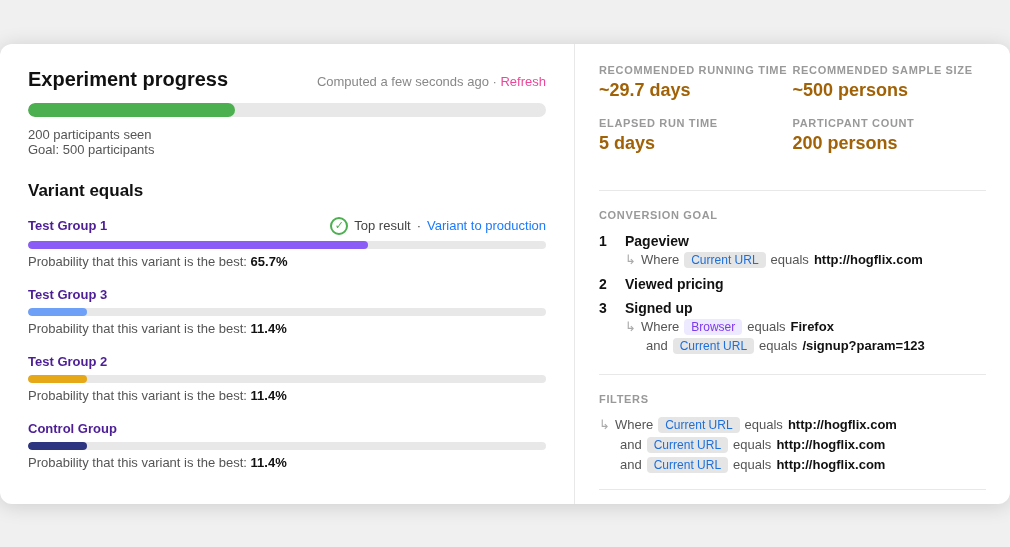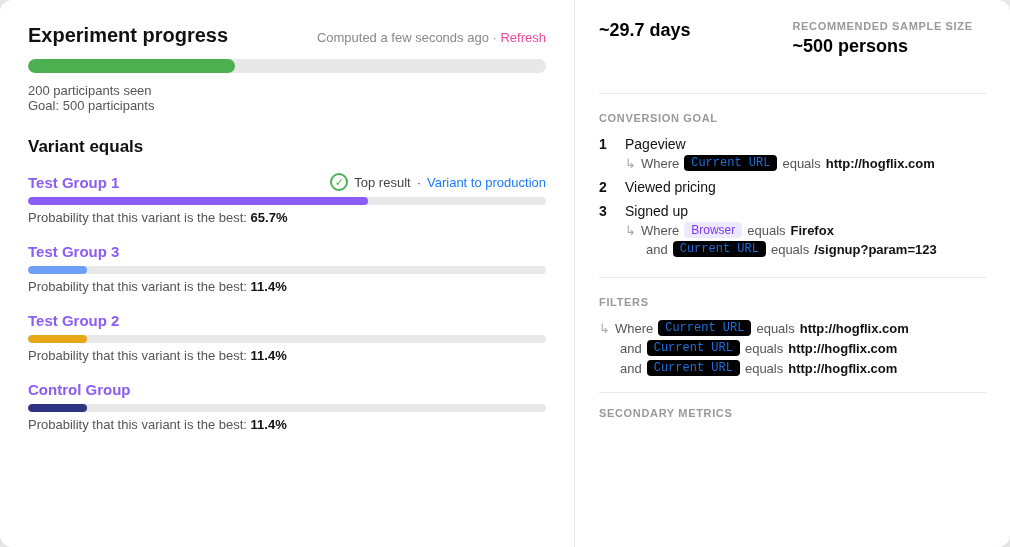--- a/index.html
+++ b/index.html
@@ -6,21 +6,21 @@
     body {
       font-family: -apple-system, BlinkMacSystemFont, 'Segoe UI', sans-serif;
       background: #f0f0f0;
       display: flex;
       align-items: center;
       justify-content: center;
       min-height: 100vh;
     }
     .container {
       width: 1010px;
-      height: 547px;
+      height: 460px;
       background: #fff;
       border-radius: 12px;
       box-shadow: 0 2px 20px rgba(0,0,0,0.15);
       display: flex;
       overflow: hidden;
     }
     
     .left-panel {
       flex: 0 0 575px;
       padding: 24px 28px;
@@ -78,23 +78,23 @@
     .variant-item {
       margin-bottom: 18px;
     }
     .variant-header {
       display: flex;
       align-items: center;
       justify-content: space-between;
       margin-bottom: 6px;
     }
     .variant-name {
-      font-size: 15px;
-      font-weight: 600;
-      color: #8b5cf6;
+      font-size: 13px;
+      font-weight: 600;
+      color: #4c1d95;
     }
     .top-result-badge {
       display: flex;
       align-items: center;
       gap: 6px;
       font-size: 13px;
       color: #444;
     }
     .check-circle {
       width: 18px;
@@ -156,21 +156,21 @@
       font-size: 11px;
       font-weight: 600;
       color: #999;
       letter-spacing: 0.06em;
       text-transform: uppercase;
       margin-bottom: 4px;
     }
     .metric-value {
       font-size: 18px;
       font-weight: 600;
-      color: #000000;
+      color: #a16207;
     }
     .metrics-divider {
       border: none;
       border-top: 1px solid #e8e8e8;
       margin-bottom: 18px;
     }
     .section-label {
       font-size: 11px;
       font-weight: 600;
       color: #999;
@@ -192,21 +192,21 @@
       align-items: center;
       gap: 10px;
       font-size: 14px;
       color: #111;
     }
     .goal-number {
       font-weight: 600;
       min-width: 16px;
     }
     .goal-name {
-      font-weight: 400;
+      font-weight: 700;
     }
     .goal-sub-line {
       display: flex;
       align-items: center;
       gap: 5px;
       margin-left: 26px;
       font-size: 13px;
       color: #555;
       margin-top: 3px;
       flex-wrap: wrap;
@@ -215,21 +215,21 @@
       color: #aaa;
       font-size: 13px;
     }
     .tag-pill {
       display: inline-block;
       padding: 1px 7px;
       border-radius: 4px;
       font-size: 12px;
       font-weight: 500;
     }
-    .tag-blue { background: #000000; color: #1d6fdb; font-family: Liberation Mono, monospace; }
+    .tag-blue { background: #e5e5e5; color: #1d6fdb; }
     .tag-purple { background: #ede9fe; color: #7c3aed; }
     .equals-text { color: #555; }
     .value-bold { font-weight: 700; color: #111; }
     .filters-section {
       margin-top: 4px;
     }
     .filter-row {
       display: flex;
       align-items: center;
       gap: 5px;
@@ -357,25 +357,34 @@
         <span class="probability-bold">11.4%</span>
       </div>
     </div>
 
   </div>
 
   <div class="right-panel">
 
     <div class="metrics-grid">
       <div class="metric-block">
+        <div class="metric-label">RECOMMENDED RUNNING TIME</div>
         <div class="metric-value">~29.7 days</div>
       </div>
       <div class="metric-block">
         <div class="metric-label">RECOMMENDED SAMPLE SIZE</div>
         <div class="metric-value">~500 persons</div>
+      </div>
+      <div class="metric-block">
+        <div class="metric-label">ELAPSED RUN TIME</div>
+        <div class="metric-value">5 days</div>
+      </div>
+      <div class="metric-block">
+        <div class="metric-label">PARTICPANT COUNT</div>
+        <div class="metric-value">200 persons</div>
       </div>
     </div>
 
     <hr class="metrics-divider">
 
     <div class="section-label">CONVERSION GOAL</div>
 
     <div class="conversion-goal-list">
 
       <div class="goal-item">

